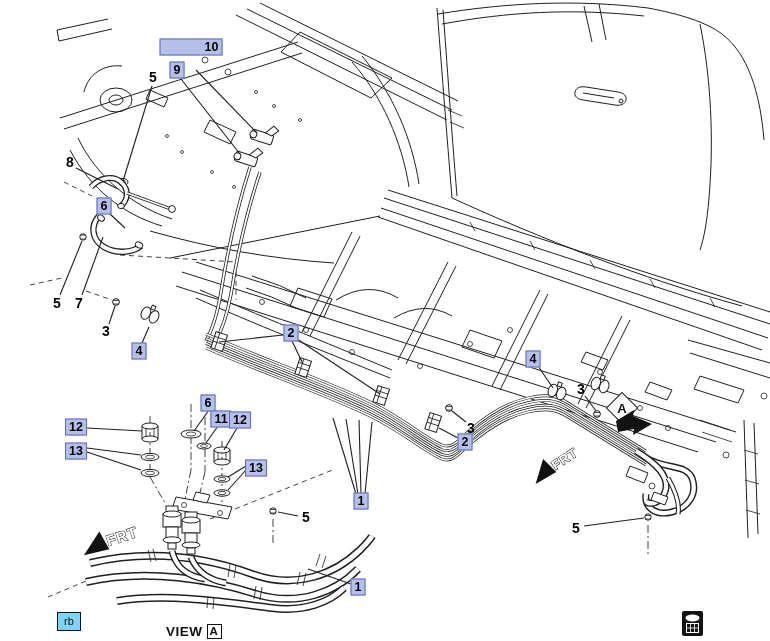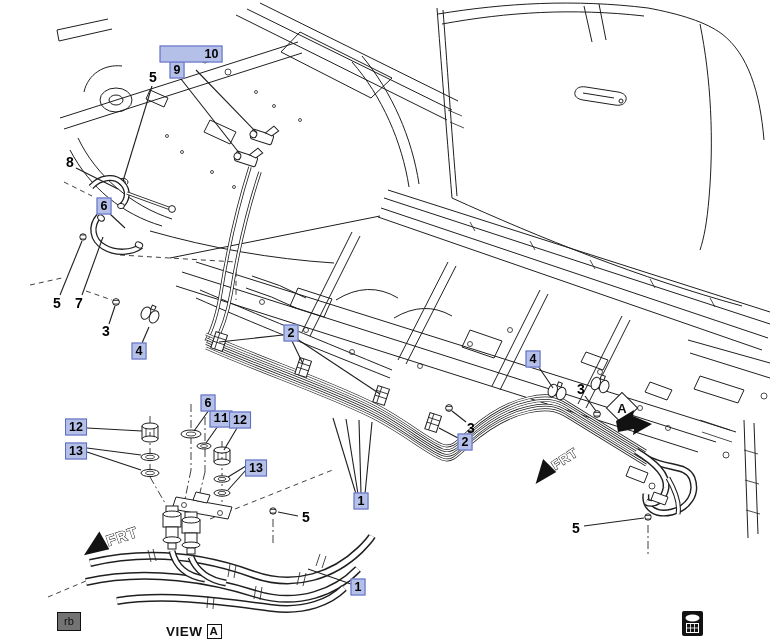--- a/index.html
+++ b/index.html
@@ -15,21 +15,21 @@
   .dashdot{fill:none;stroke:#2a2a2a;stroke-width:0.9;stroke-dasharray:8 3 2 3;}
   .tube-o{fill:none;stroke:#1f1f1f;}
   .tube-i{fill:none;stroke:#ffffff;}
   svg text{font-family:"Liberation Sans",sans-serif;}
   .outline-text{fill:#ffffff;stroke:#111;stroke-width:1;font-weight:bold;paint-order:stroke fill;letter-spacing:1px;}
   #callout-layer{position:absolute;left:0;top:0;width:770px;height:641px;pointer-events:none;}
   .callout{position:absolute;transform:translate(-50%,-50%);color:#000;font-weight:bold;font-size:14px;white-space:nowrap;}
   .callout.boxed{background:var(--callout-fill,#b5c0e8);border:1.6px solid var(--callout-border,#5b69c2);font-size:12.5px;line-height:13px;padding:1px 3px;}
   .corner-caption{position:absolute;left:166px;top:624px;display:flex;align-items:flex-start;font-weight:bold;font-size:13.5px;color:#111;letter-spacing:.5px;}
   .boxed-letter{display:inline-block;margin-left:4px;width:13px;height:13px;line-height:13px;text-align:center;font-size:11.5px;border:1.7px solid #111;}
-  .artist-tag{position:absolute;left:57px;top:612px;width:22px;height:17px;line-height:17px;text-align:center;font-size:11px;color:#111;border:1.6px solid #111;background:#737373;}
+  .artist-tag{position:absolute;left:57px;top:612px;width:22px;height:17px;line-height:17px;text-align:center;font-size:11px;color:#111;border:1.6px solid #111;background:#7dd3fc;}
 </style>
 </head>
 <body>
 
 <div class="stage">
 
 <svg class="art" width="770" height="641" viewBox="0 0 770 641">
 
   <g>
     <path class="ln" d="M438,14 C505,3 575,-1 648,8"></path>
@@ -392,34 +392,34 @@
         <line x1="365" y1="494" x2="372" y2="422" stroke="#1f1f1f" stroke-width="1.1"></line>
         <line x1="298" y1="516" x2="278" y2="512" stroke="#1f1f1f" stroke-width="1.1"></line>
         <line x1="351" y1="584" x2="308" y2="569" stroke="#1f1f1f" stroke-width="1.1"></line>
         <line x1="584" y1="526" x2="644" y2="518" stroke="#1f1f1f" stroke-width="1.1"></line>
       </g>
 </svg>
 
 <div id="callout-layer">
       <div class="callout" style="left: 153px; top: 77px; color: rgb(0, 0, 0);">5</div>
       <div class="callout boxed" style="left: 177px; top: 70px; color: rgb(0, 0, 0);">9</div>
-      <div class="callout boxed" style="left: 191px; top: 54px; color: rgb(0, 0, 0); padding-left: 44px;">10</div>
+      <div class="callout boxed" style="left: 191px; top: 47px; color: rgb(0, 0, 0); padding-left: 44px;">10</div>
       <div class="callout" style="left: 70px; top: 162px; color: rgb(0, 0, 0);">8</div>
       <div class="callout boxed" style="left: 104px; top: 206px; color: rgb(0, 0, 0);">6</div>
       <div class="callout" style="left: 57px; top: 303px; color: rgb(0, 0, 0);">5</div>
       <div class="callout" style="left: 79px; top: 303px; color: rgb(0, 0, 0);">7</div>
       <div class="callout" style="left: 106px; top: 331px; color: rgb(0, 0, 0);">3</div>
       <div class="callout boxed" style="left: 139px; top: 351px; color: rgb(0, 0, 0);">4</div>
       <div class="callout boxed" style="left: 291px; top: 333px; color: rgb(0, 0, 0);">2</div>
       <div class="callout boxed" style="left: 533px; top: 359px; color: rgb(0, 0, 0);">4</div>
       <div class="callout" style="left: 581px; top: 389px; color: rgb(0, 0, 0);">3</div>
       <div class="callout" style="left: 471px; top: 428px; color: rgb(0, 0, 0);">3</div>
       <div class="callout boxed" style="left: 465px; top: 442px; color: rgb(0, 0, 0);">2</div>
       <div class="callout boxed" style="left: 208px; top: 403px; color: rgb(0, 0, 0);">6</div>
-      <div class="callout boxed" style="left: 221px; top: 419px; color: rgb(0, 0, 0); font-family: Liberation Mono, monospace;">11</div>
+      <div class="callout boxed" style="left: 221px; top: 419px; color: rgb(0, 0, 0);">11</div>
       <div class="callout boxed" style="left: 240px; top: 420px; color: rgb(0, 0, 0);">12</div>
       <div class="callout boxed" style="left: 76px; top: 427px; color: rgb(0, 0, 0);">12</div>
       <div class="callout boxed" style="left: 76px; top: 451px; color: rgb(0, 0, 0);">13</div>
       <div class="callout boxed" style="left: 256px; top: 468px; color: rgb(0, 0, 0);">13</div>
       <div class="callout boxed" style="left: 361px; top: 501px; color: rgb(0, 0, 0);">1</div>
       <div class="callout" style="left: 306px; top: 517px; color: rgb(0, 0, 0);">5</div>
       <div class="callout boxed" style="left: 358px; top: 587px; color: rgb(0, 0, 0);">1</div>
       <div class="callout" style="left: 576px; top: 528px; color: rgb(0, 0, 0);">5</div>
     </div>
 

